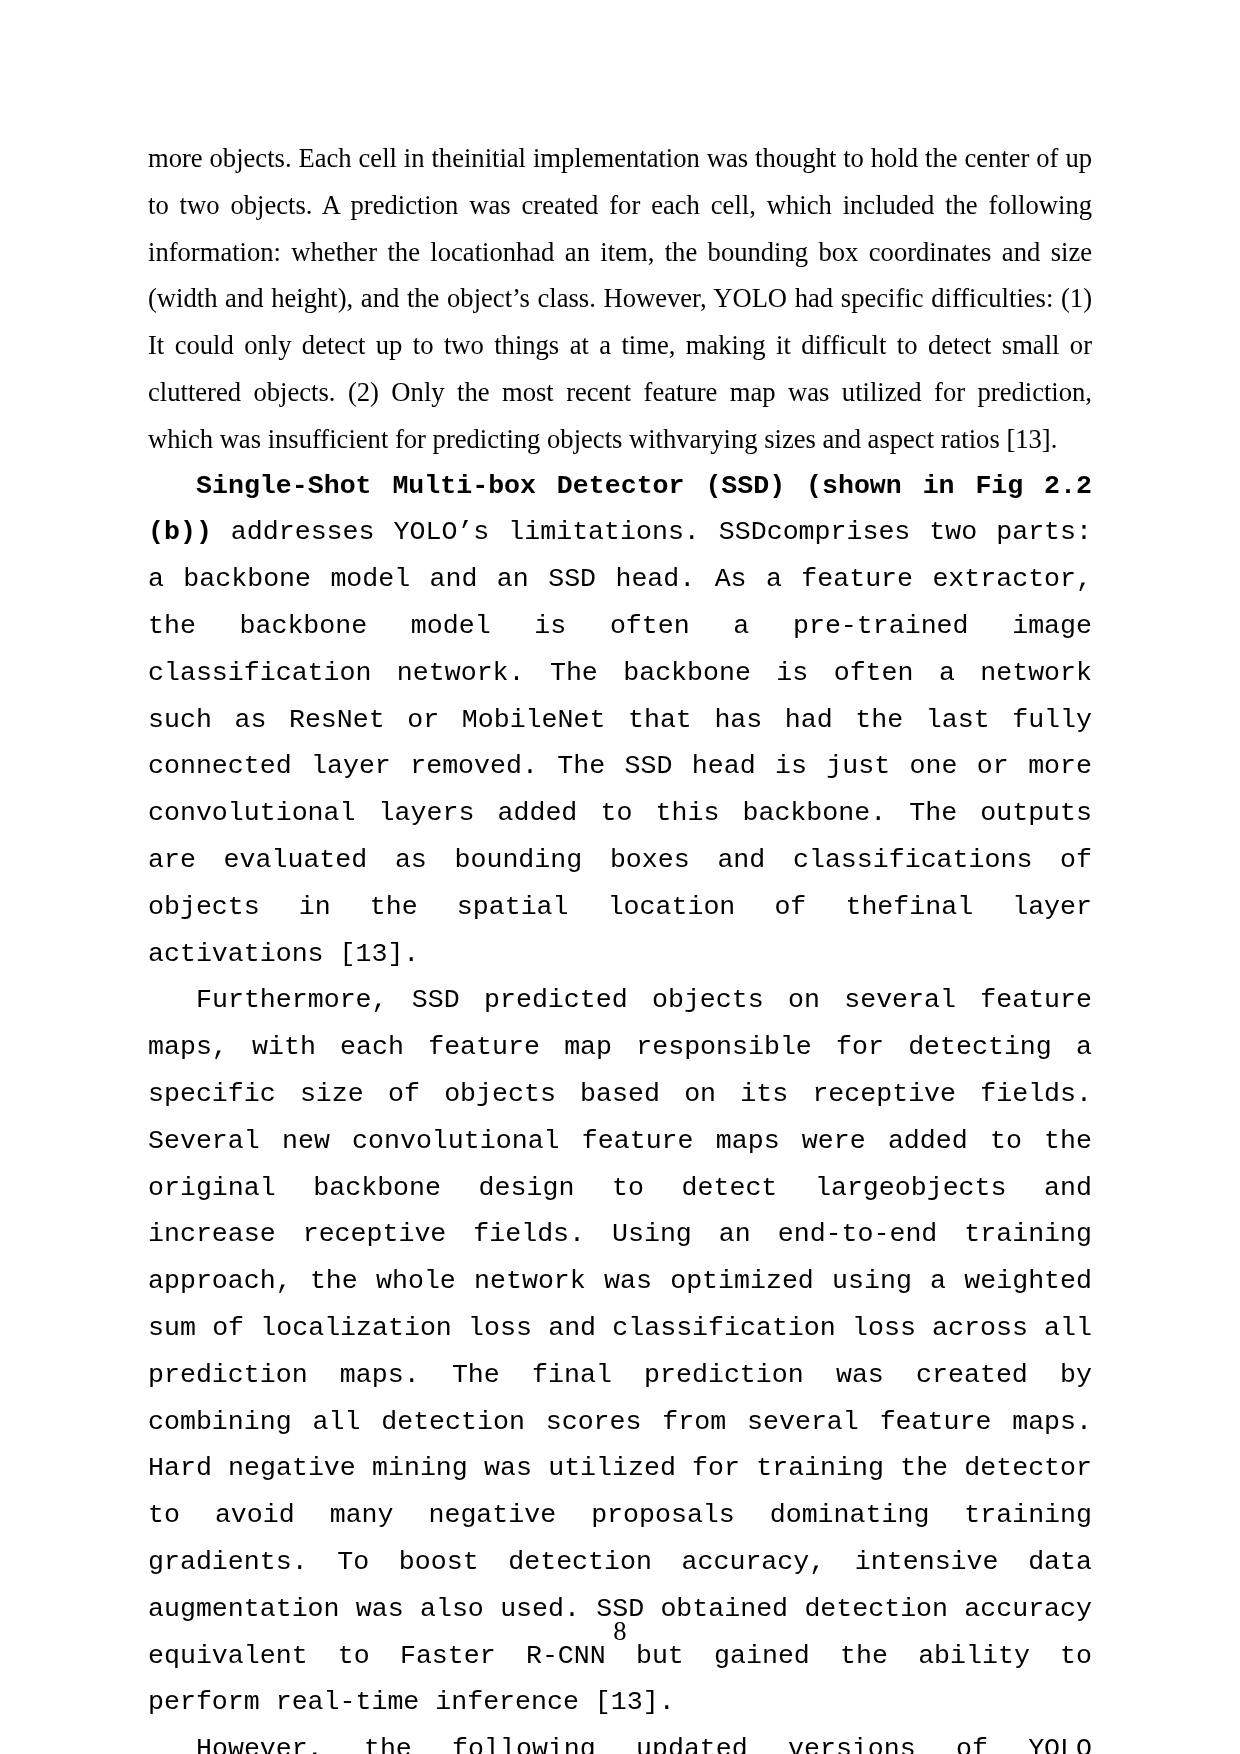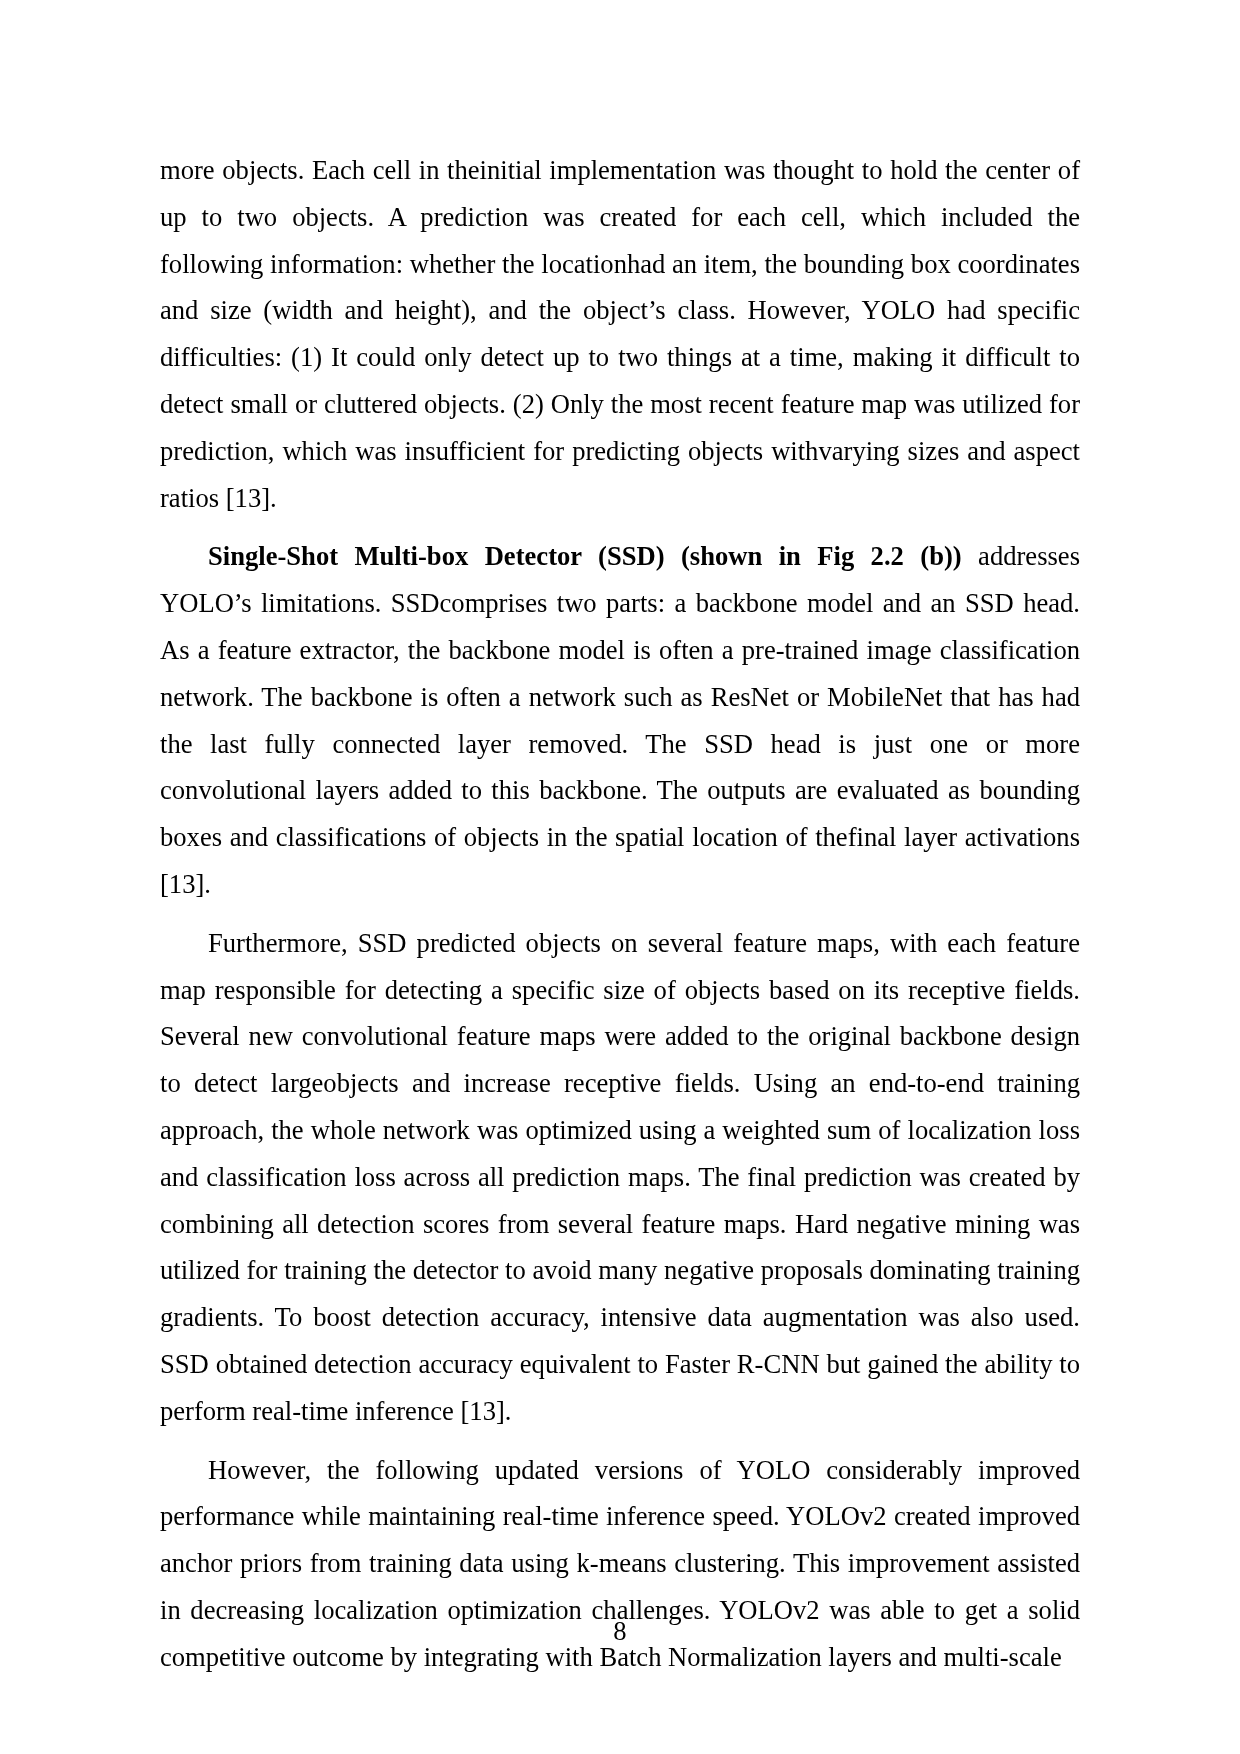--- a/index.html
+++ b/index.html
@@ -24,25 +24,26 @@
     position: absolute;
     left: 148px;
     top: 135px;
     width: 944px;
     font-size: 26.6px;
     line-height: 46.8px;
     text-align: justify;
     hyphens: none;
   }
   .para {
-    margin: 12px;
+    margin: 0;
     padding: 0;
   }
   .para.indent {
     text-indent: 48px;
+    font-family: Liberation Mono, monospace;
   }
   .para b {
     font-weight: bold;
   }
   .page-number {
     position: absolute;
     left: 0;
     top: 1608px;
     width: 100%;
     text-align: center;

